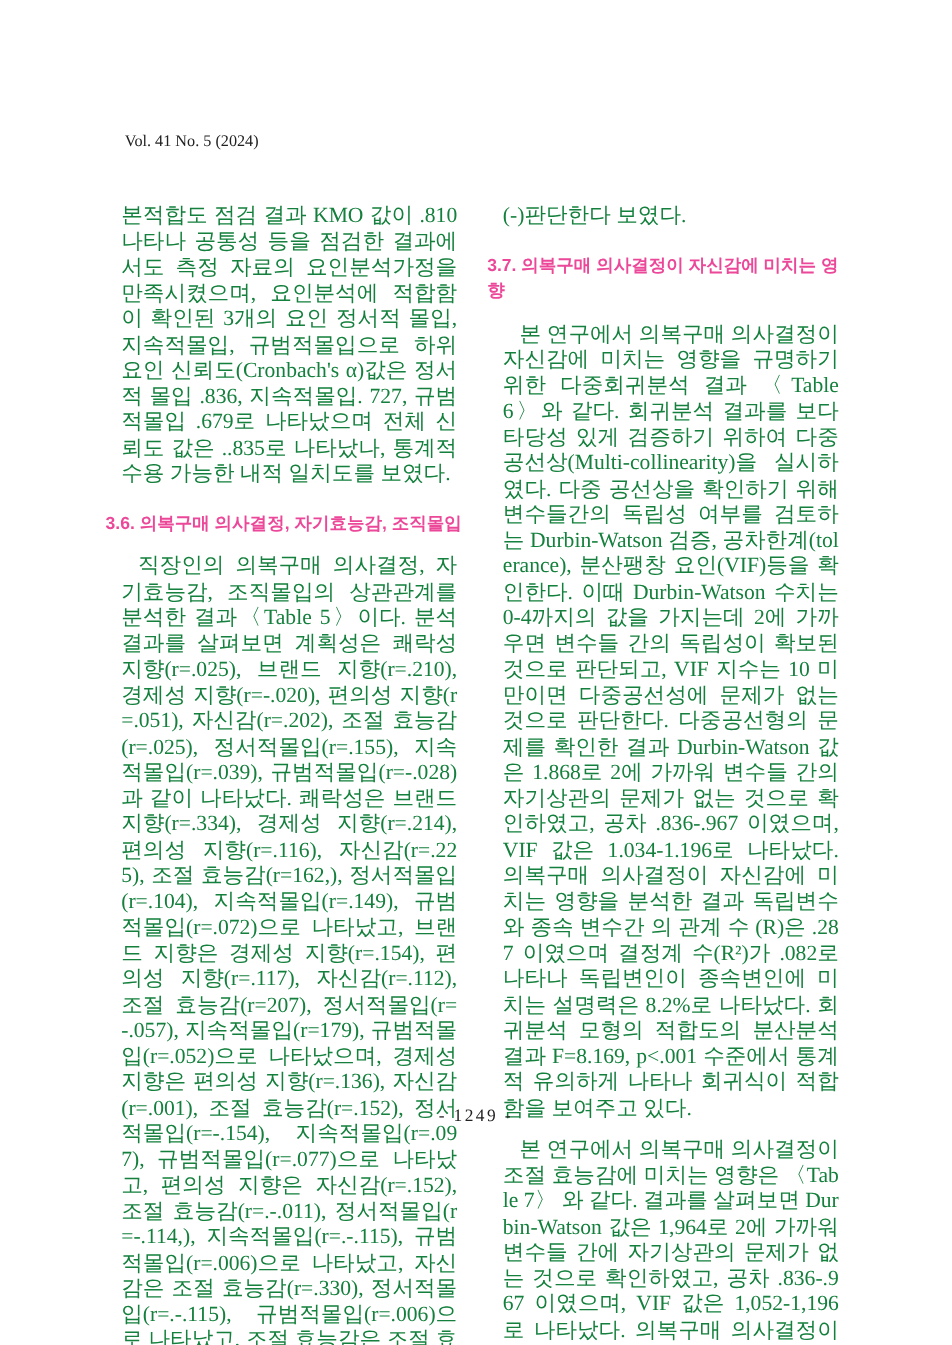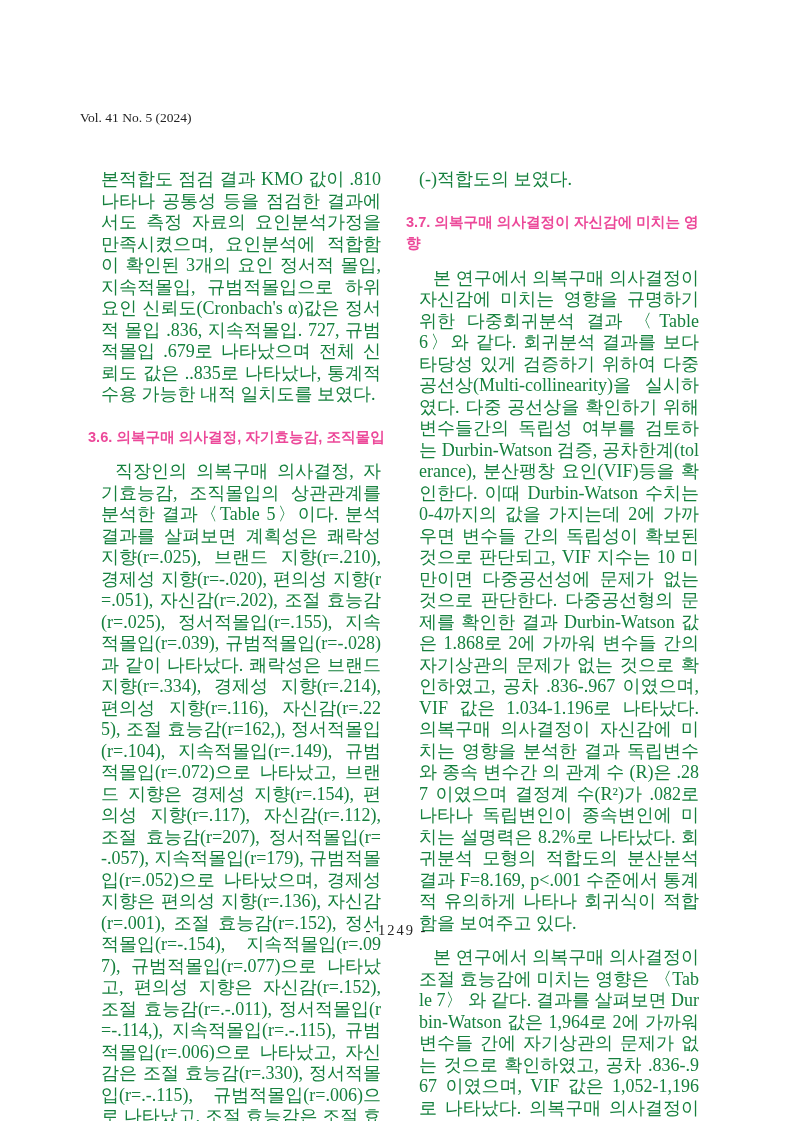--- a/index.html
+++ b/index.html
@@ -13,21 +13,21 @@
     height: 1121px;
     background: #ffffff;
     color: #1c1c1c;
     font-family: "Liberation Serif", "DejaVu Serif", serif;
     overflow: hidden;
     box-sizing: border-box;
   }
   .header {
     position: absolute;
     top: 110px;
-    left: 80px;
+    left: 104px;
     width: 614px;
     display: flex;
     justify-content: space-between;
     align-items: baseline;
     font-size: 13.5px;
     color: #222222;
     white-space: nowrap;
   }
   .header-right {
     display: flex;
@@ -96,21 +96,21 @@
 
     <div class="col">
       <p class="body-text">본적합도 점검 결과 KMO 값이 .810  나타나 공통성 등을 점검한 결과에서도 측정 자료의 요인분석가정을 만족시켰으며, 요인분석에 적합함이 확인된 3개의 요인 정서적 몰입, 지속적몰입, 규범적몰입으로 하위요인 신뢰도(Cronbach's α)값은 정서적 몰입 .836, 지속적몰입. 727, 규범적몰입 .679로 나타났으며 전체 신뢰도 값은 ..835로 나타났나, 통계적 수용 가능한 내적 일치도를 보였다.</p>
       <div class="section-heading">
         <span class="h-line1">3.6. 의복구매 의사결정, 자기효능감, 조직몰입</span>
       </div>
       <p class="body-text indent">직장인의 의복구매 의사결정, 자기효능감, 조직몰입의 상관관계를 분석한 결과〈Table 5〉이다. 분석 결과를 살펴보면 계획성은 쾌락성 지향(r=.025), 브랜드 지향(r=.210), 경제성 지향(r=-.020), 편의성 지향(r=.051), 자신감(r=.202), 조절 효능감(r=.025), 정서적몰입(r=.155), 지속적몰입(r=.039), 규범적몰입(r=-.028)과 같이 나타났다. 쾌락성은 브랜드 지향(r=.334), 경제성 지향(r=.214), 편의성 지향(r=.116), 자신감(r=.225), 조절 효능감(r=162,), 정서적몰입(r=.104), 지속적몰입(r=.149), 규범적몰입(r=.072)으로 나타났고, 브랜드 지향은 경제성 지향(r=.154), 편의성 지향(r=.117), 자신감(r=.112), 조절 효능감(r=207), 정서적몰입(r=-.057), 지속적몰입(r=179), 규범적몰입(r=.052)으로 나타났으며, 경제성 지향은 편의성 지향(r=.136), 자신감(r=.001), 조절 효능감(r=.152), 정서적몰입(r=-.154), 지속적몰입(r=.097), 규범적몰입(r=.077)으로 나타났고, 편의성 지향은 자신감(r=.152), 조절 효능감(r=.-.011), 정서적몰입(r=-.114,), 지속적몰입(r=.-.115), 규범적몰입(r=.006)으로 나타났고, 자신감은 조절 효능감(r=.330), 정서적몰입(r=.-.115), 규범적몰입(r=.006)으로 나타났고, 조절 효능감은 조절 효능감(r=.303), 정서적몰입(r=.334), 지속적몰입(r=.182), 규범적몰입(r=.115)으로 나타났고, 정서적 몰입은 정서적 몰입입(r=.307), 지속적몰입(r=.457), 규범적몰입(r=.242)으로 나타났고, 지속적몰입은 지속적몰입(r=.450), 규범적몰입(r=.346)과 같이 나타났고, 지속적몰입은 규범적몰입에(r=.325)으로 통계적 유의한 정적(+)상관관계가 나타났다. 조절 효능감이 자신감(r=-.011), 정서적 몰입은 브랜드 지향 (r=-.057), 경제성 지향(r=-.154), 편의성 지향(r=-.114), 지속적몰입이 편의성 지향(r=-.115)과 통계적 유의하게 부적</p>
     </div>
 
     <div class="col">
-      <p class="body-text">(-)적합도의 보였다.</p>
+      <p class="body-text">(-)판단한다 보였다.</p>
       <div class="section-heading">
         <span class="h-line1">3.7. 의복구매 의사결정이 자신감에 미치는 영향</span>
       </div>
       <p class="body-text indent">본 연구에서 의복구매 의사결정이 자신감에 미치는 영향을 규명하기 위한 다중회귀분석 결과 〈Table 6〉와 같다. 회귀분석 결과를 보다 타당성 있게 검증하기 위하여 다중 공선상(Multi-collinearity)을 실시하였다. 다중 공선상을 확인하기 위해 변수들간의 독립성 여부를 검토하는 Durbin-Watson 검증, 공차한계(tolerance), 분산팽창 요인(VIF)등을 확인한다. 이때 Durbin-Watson 수치는 0-4까지의 값을 가지는데 2에 가까우면 변수들 간의 독립성이 확보된 것으로 판단되고, VIF 지수는 10 미만이면 다중공선성에 문제가 없는 것으로 판단한다. 다중공선형의 문제를 확인한 결과 Durbin-Watson 값은 1.868로 2에 가까워 변수들 간의 자기상관의 문제가 없는 것으로 확인하였고, 공차 .836-.967 이였으며, VIF 값은 1.034-1.196로 나타났다. 의복구매 의사결정이 자신감에 미치는 영향을 분석한 결과 독립변수와 종속 변수간 의 관계 수 (R)은 .287 이였으며 결정계 수(R²)가 .082로 나타나 독립변인이 종속변인에 미치는 설명력은 8.2%로 나타났다. 회귀분석 모형의 적합도의 분산분석 결과 F=8.169, p&lt;.001 수준에서 통계적 유의하게 나타나 회귀식이 적합함을 보여주고 있다.</p>
       <p class="body-text indent">본 연구에서 의복구매 의사결정이 조절 효능감에 미치는 영향은 〈Table 7〉 와 같다. 결과를 살펴보면 Durbin-Watson 값은 1,964로 2에 가까워 변수들 간에 자기상관의 문제가 없는 것으로 확인하였고, 공차 .836-.967 이였으며, VIF 값은 1,052-1,196로 나타났다. 의복구매 의사결정이 조절 효능감에 미치는 영향을 분석한 결과 독립변수와 종속변수 간의 관계 수(R)은 .259이고 결정계 수 (R²)가 .067로 나타나 독립변인이 종속변인에 미치는 설명력은 6.7%로 나타났다. 회귀분석 모형의 적합도의 분산분석 결과 F=4,934, p&lt;.001 수준에서 통계적 유의하게 나타나 회귀식이 적합함을 보여주고 있다. 소비자의 소비 동기[18]은 개성을 표현하고자 하는 욕구를 높여주고 다양한 소비 행동을 통해 자기효능감을 높여주는 결과로 본 연구를 지지하고 있다.</p>
     </div>
 
   </div>
 
   <div class="footer">- 1249 -</div>

